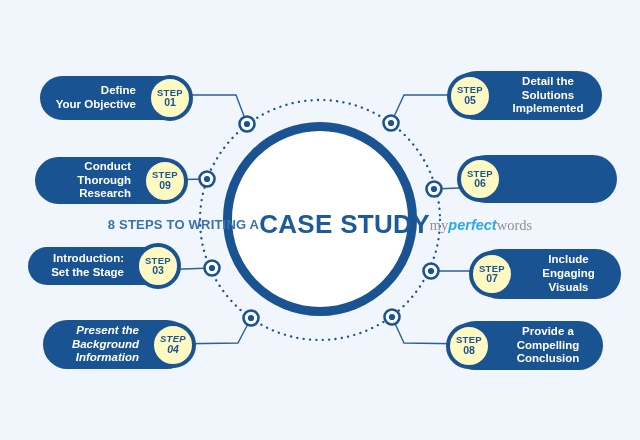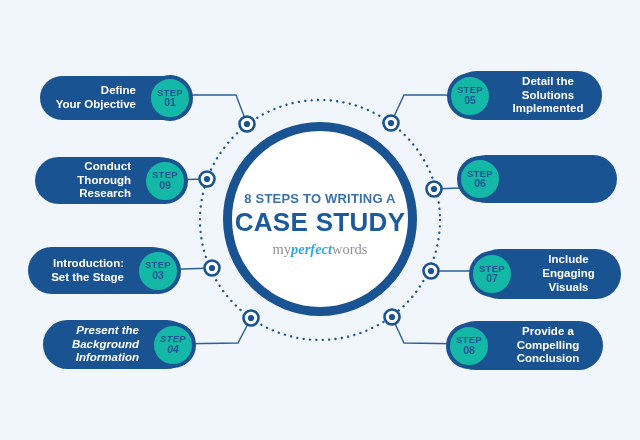--- a/index.html
+++ b/index.html
@@ -32,21 +32,21 @@
 
   
   .center-circle {
     position: absolute;
     left: 223px; top: 122px;
     width: 194px; height: 194px;
     background: #ffffff;
     border: 9px solid var(--blue);
     border-radius: 50%;
     display: flex;
-    flex-direction: column;
+    flex-direction: row;
     align-items: center;
     justify-content: center;
     padding-top: 10px;
     text-align: center;
   }
   .center-subtitle {
     font-size: 13px;
     font-weight: 700;
     color: var(--subtitle-blue);
     letter-spacing: 0.2px;
@@ -64,21 +64,21 @@
     margin-top: 3px;
     font-size: 14.5px;
     white-space: nowrap;
   }
   .logo-my, .logo-words {
     font-family: "Liberation Serif", serif;
     color: var(--gray);
     font-weight: 500;
   }
   .logo-perfect {
-    font-family: Liberation Serif, serif;
+    font-family: Liberation Sans, sans-serif;
     color: var(--sky);
     font-weight: 800;
     font-style: italic;
   }
 
   
   .pill {
     position: absolute;
     background: var(--blue);
     border-radius: 999px;
@@ -93,40 +93,40 @@
     line-height: 1.2;
     white-space: pre-line;
   }
   .pill-left .pill-text { text-align: right; padding: 0 52px 0 14px; }
   .pill-right .pill-text { text-align: center; padding: 0 12px 0 54px; }
   .step-circle {
     position: absolute;
     top: 50%;
     transform: translateY(-50%);
     width: 46px; height: 46px;
-    background: #14b8a6;
+    background: #fef9c3;
     border: 4px solid var(--blue);
     border-radius: 50%;
     display: flex;
     flex-direction: column;
     align-items: center;
     justify-content: center;
     color: var(--blue);
     text-align: center;
     line-height: 1.05;
   }
   .pill-left  .step-circle { right: -5px; }
   .pill-right .step-circle { left: -5px; }
   .step-word { font-size: 9.5px;  font-weight: 800; letter-spacing: 0.3px; }
   .step-num  { font-size: 10.5px; font-weight: 800; }
 
   
   .p1 { left: 40px;  top: 76px;  width: 148px; height: 44px; }
   .p2 { left: 35px;  top: 157px; width: 148px; height: 47px; }
-  .p3 { left: 28px;  top: 247px; width: 148px; height: 47px; }
+  .p3 { left: 28px;  top: 247px; width: 148px; height: 38px; }
   .p4 { left: 43px;  top: 320px; width: 148px; height: 49px; font-style: italic; }
   .p5 { left: 452px; top: 71px;  width: 150px; height: 49px; }
   .p6 { left: 462px; top: 155px; width: 155px; height: 48px; }
   .p7 { left: 474px; top: 249px; width: 147px; height: 50px; }
   .p8 { left: 451px; top: 321px; width: 152px; height: 49px; }
 </style>
 </head>
 <body>
 
 <div class="canvas">

